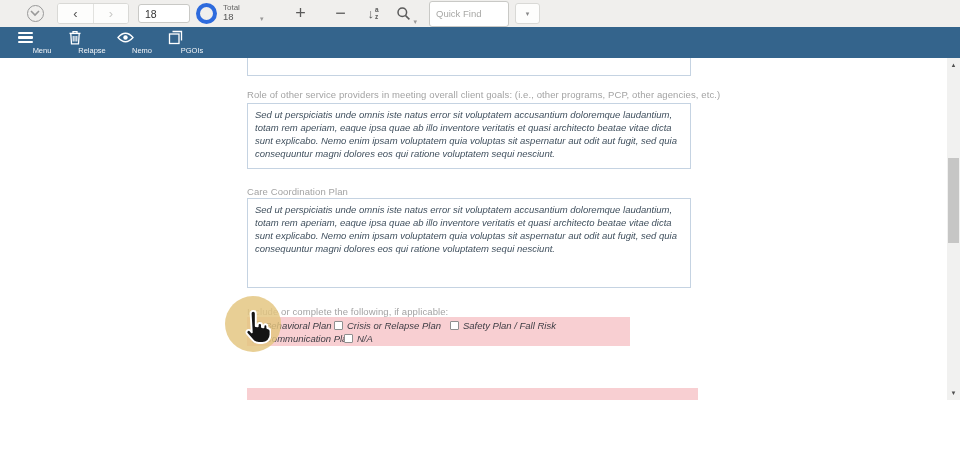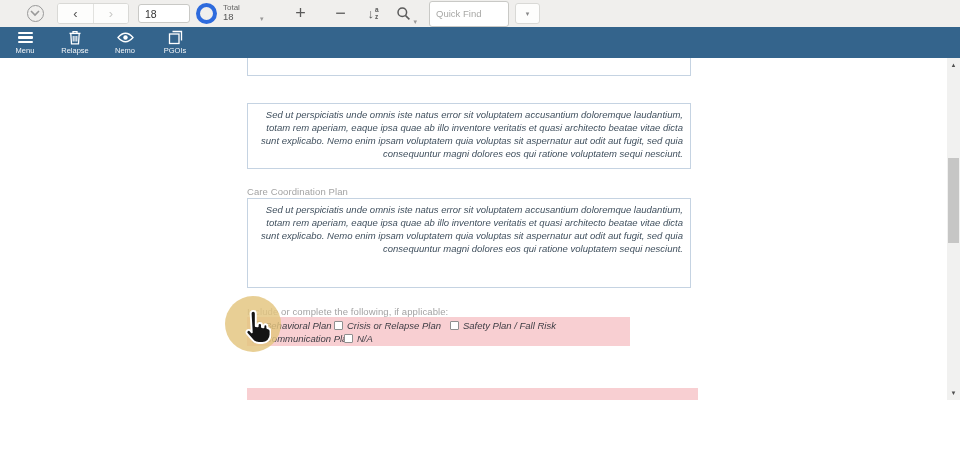--- a/index.html
+++ b/index.html
@@ -43,32 +43,32 @@
   .qf-drop { width:25px; height:21px; margin-left:6px; border:1px solid #d9d9d6;
              border-radius:3px; background:#fdfdfc; display:flex; align-items:center;
              justify-content:center; font-size:7px; color:#888; }
 
   
   .bluebar { position:absolute; left:0; top:27px; width:960px; height:31px;
              background:#34648c; display:flex; align-items:center; padding-left:0; }
   .rib-item { width:50px; height:31px; display:flex; flex-direction:column;
               align-items:center; justify-content:center; color:#fff; }
   .rib-icon { height:15px; display:flex; align-items:center; justify-content:center; }
-  .rib-label { font-size:7.5px; color:#f2f5f8; margin-top:1px; }
+  .rib-label { font-size:7.5px; color:#f2f5f8; margin-top:1px;padding-left:34px; }
   .hamburger { display:flex; flex-direction:column; gap:2px; }
   .hamburger span { display:block; width:15px; height:2.6px; background:#fff; border-radius:1px; }
 
   
   .docview { position:absolute; left:0; top:58px; width:947px; height:342px;
              background:#fff; overflow:hidden; }
   .fieldbox { position:absolute; background:#fff; border:1px solid #c5d3e2; }
   .flabel { position:absolute; font-size:9.5px; color:#a3a3a3; letter-spacing:.1px; }
   .ftext { position:absolute; border:1px solid #c5d3e2; background:#fff;
            font-style:italic; font-size:9.5px; line-height:13px; color:#40505e;
-           padding:4px 7px;text-align:right; }
+           padding:4px 7px; }
   .pink { position:absolute; background:#f8cfd2; }
   .cbitem { position:absolute; display:flex; align-items:center; }
   .cbbox { width:9px; height:9px; background:#fff; border:1px solid #8f8f8f;
            border-radius:1px; flex:0 0 auto; }
   .cblabel { font-size:9.5px; font-style:italic; color:#3d3d44; margin-left:4px; white-space:nowrap; }
 
   
   .vscroll { position:absolute; left:947px; top:58px; width:13px; height:342px;
              background:#f1f1f0; }
   .sarrow { position:absolute; left:0; width:13px; height:12px; display:flex;
@@ -162,20 +162,21 @@
         </svg>
       </div>
       <div class="rib-label">PGOIs</div>
     </div>
   </div>
 
   <div class="docview">
 
     <div class="fieldbox" style="left:247px; top:-30px; width:444px; height:48px;"></div>
 
+    <div class="flabel" style="left:247px; top:31px; white-space:nowrap;">Role of other service providers in meeting overall client goals:  (i.e., other programs, PCP, other agencies, etc.)</div>
 
     <div class="ftext" style="left:247px; top:45px; width:444px; height:66px;">Sed ut perspiciatis unde omnis iste natus error sit voluptatem accusantium doloremque laudantium, totam rem aperiam, eaque ipsa quae ab illo inventore veritatis et quasi architecto beatae vitae dicta sunt explicabo. Nemo enim ipsam voluptatem quia voluptas sit aspernatur aut odit aut fugit, sed quia consequuntur magni dolores eos qui ratione voluptatem sequi nesciunt.</div>
 
     <div class="flabel" style="left:247px; top:128px;">Care Coordination Plan</div>
 
     <div class="ftext" style="left:247px; top:140px; width:444px; height:90px;">Sed ut perspiciatis unde omnis iste natus error sit voluptatem accusantium doloremque laudantium, totam rem aperiam, eaque ipsa quae ab illo inventore veritatis et quasi architecto beatae vitae dicta sunt explicabo. Nemo enim ipsam voluptatem quia voluptas sit aspernatur aut odit aut fugit, sed quia consequuntur magni dolores eos qui ratione voluptatem sequi nesciunt.</div>
 
     <div class="flabel" style="left:247px; top:248px;">Include or complete the following, if applicable:</div>
 
     <div class="pink" style="left:247px; top:259px; width:383px; height:29px;">

